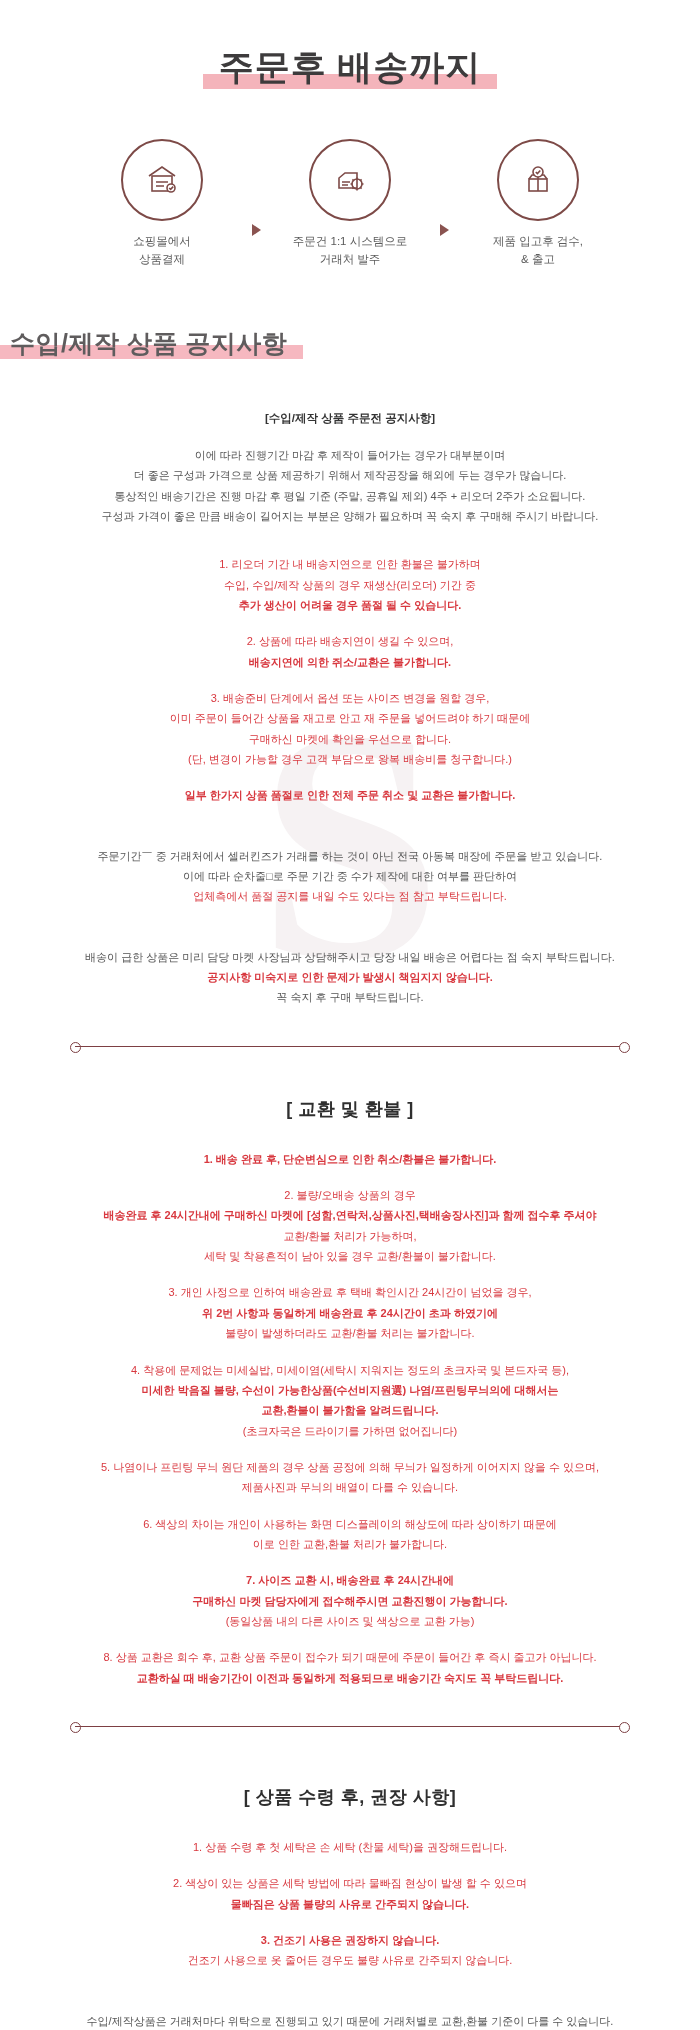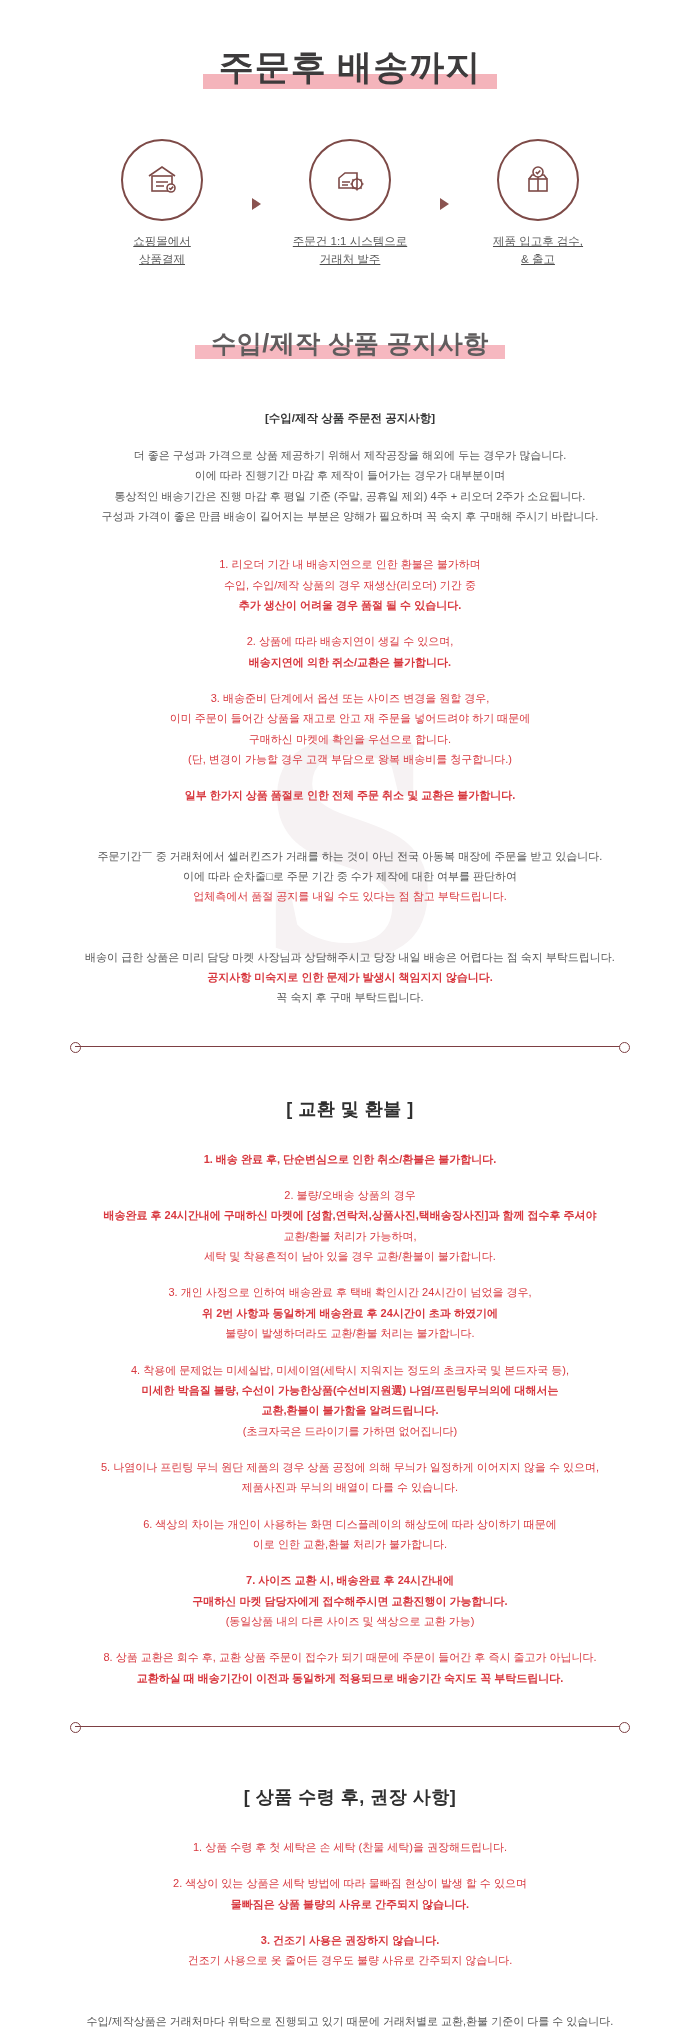--- a/index.html
+++ b/index.html
@@ -53,24 +53,23 @@
     bottom:2px;
     height:15px;
     background:#f4b4bb;
     z-index:-1;
   }
 
   
   .process{
     display:flex;
     justify-content:center;
-    align-items:center;
+    align-items:flex-end;
     gap:6px;
     margin-top:48px;
-    text-decoration:underline;
   }
   .proc-item{
     width:150px;
     text-align:center;
   }
   .circle{
     width:78px;height:78px;
     border:2px solid #7d4a47;
     border-radius:50%;
     margin:0 auto;
@@ -96,21 +95,20 @@
   .arrow span{
     display:block;
     width:0;height:0;
     border-left:9px solid #8a5350;
     border-top:6px solid transparent;
     border-bottom:6px solid transparent;
   }
 
   
   .section-head{
-    text-align:center;
     margin-top:58px;
   }
   .section-head .inner{
     display:inline-block;
     position:relative;
     font-size:25px;
     font-weight:bold;
     color:#5f5c5d;
     padding:0 10px;
     letter-spacing:0.5px;
@@ -258,22 +256,22 @@
         <span class="hl"></span>
         <span>수입/제작 상품 공지사항</span>
       </span>
     </div>
 
     <div class="sp-48"></div>
 
     <div class="block">
       <div class="b-title">[수입/제작 상품 주문전 공지사항]</div>
       <div class="sp-16"></div>
+      <div>이에 따라 진행기간 마감 후 제작이 들어가는 경우가 대부분이며</div>
       <div>더 좋은 구성과 가격으로 상품 제공하기 위해서 제작공장을 해외에 두는 경우가 많습니다.</div>
-      <div>이에 따라 진행기간 마감 후 제작이 들어가는 경우가 대부분이며</div>
       <div>통상적인 배송기간은 진행 마감 후 평일 기준 (주말, 공휴일 제외) 4주 + 리오더 2주가 소요됩니다.</div>
       <div>구성과 가격이 좋은 만큼 배송이 길어지는 부분은 양해가 필요하며 꼭 숙지 후 구매해 주시기 바랍니다.</div>
     </div>
 
     <div class="sp-28"></div>
 
     <div class="block">
       <div class="red">1. 리오더 기간 내 배송지연으로 인한 환불은 불가하며</div>
       <div class="red">수입, 수입/제작 상품의 경우 재생산(리오더) 기간 중</div>
       <div class="redb">추가 생산이 어려울 경우 품절 될 수 있습니다.</div>

